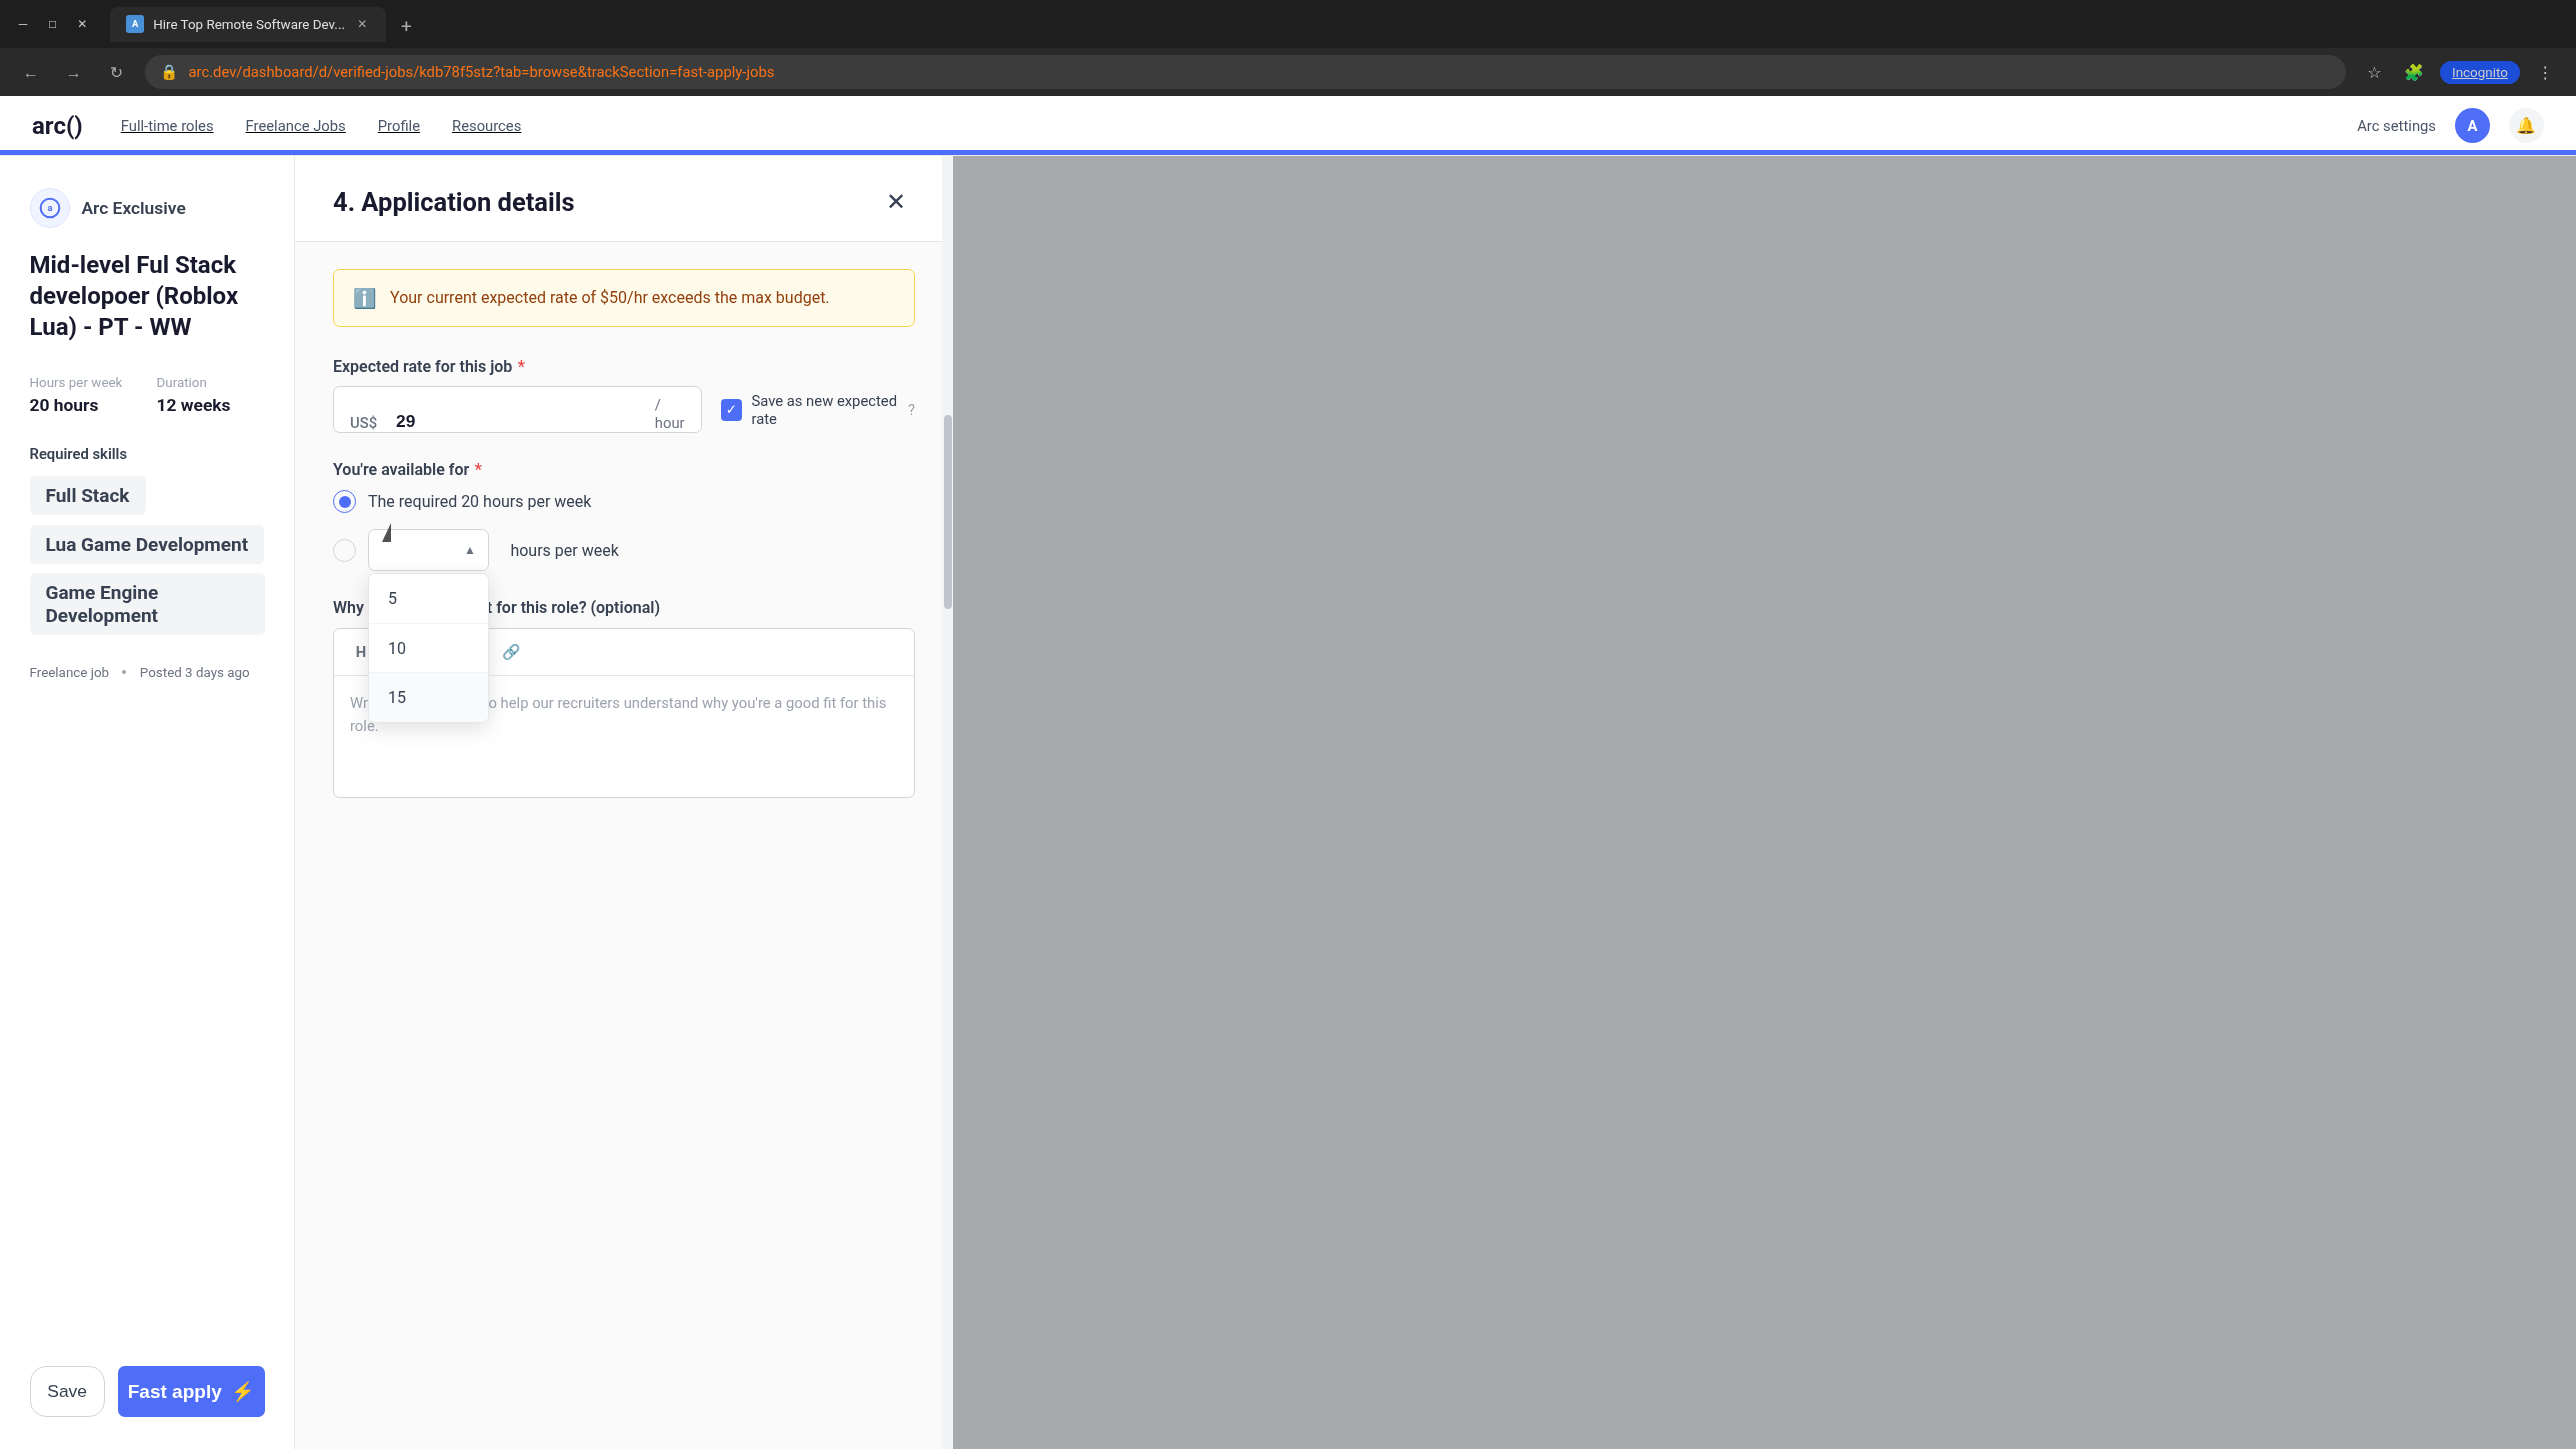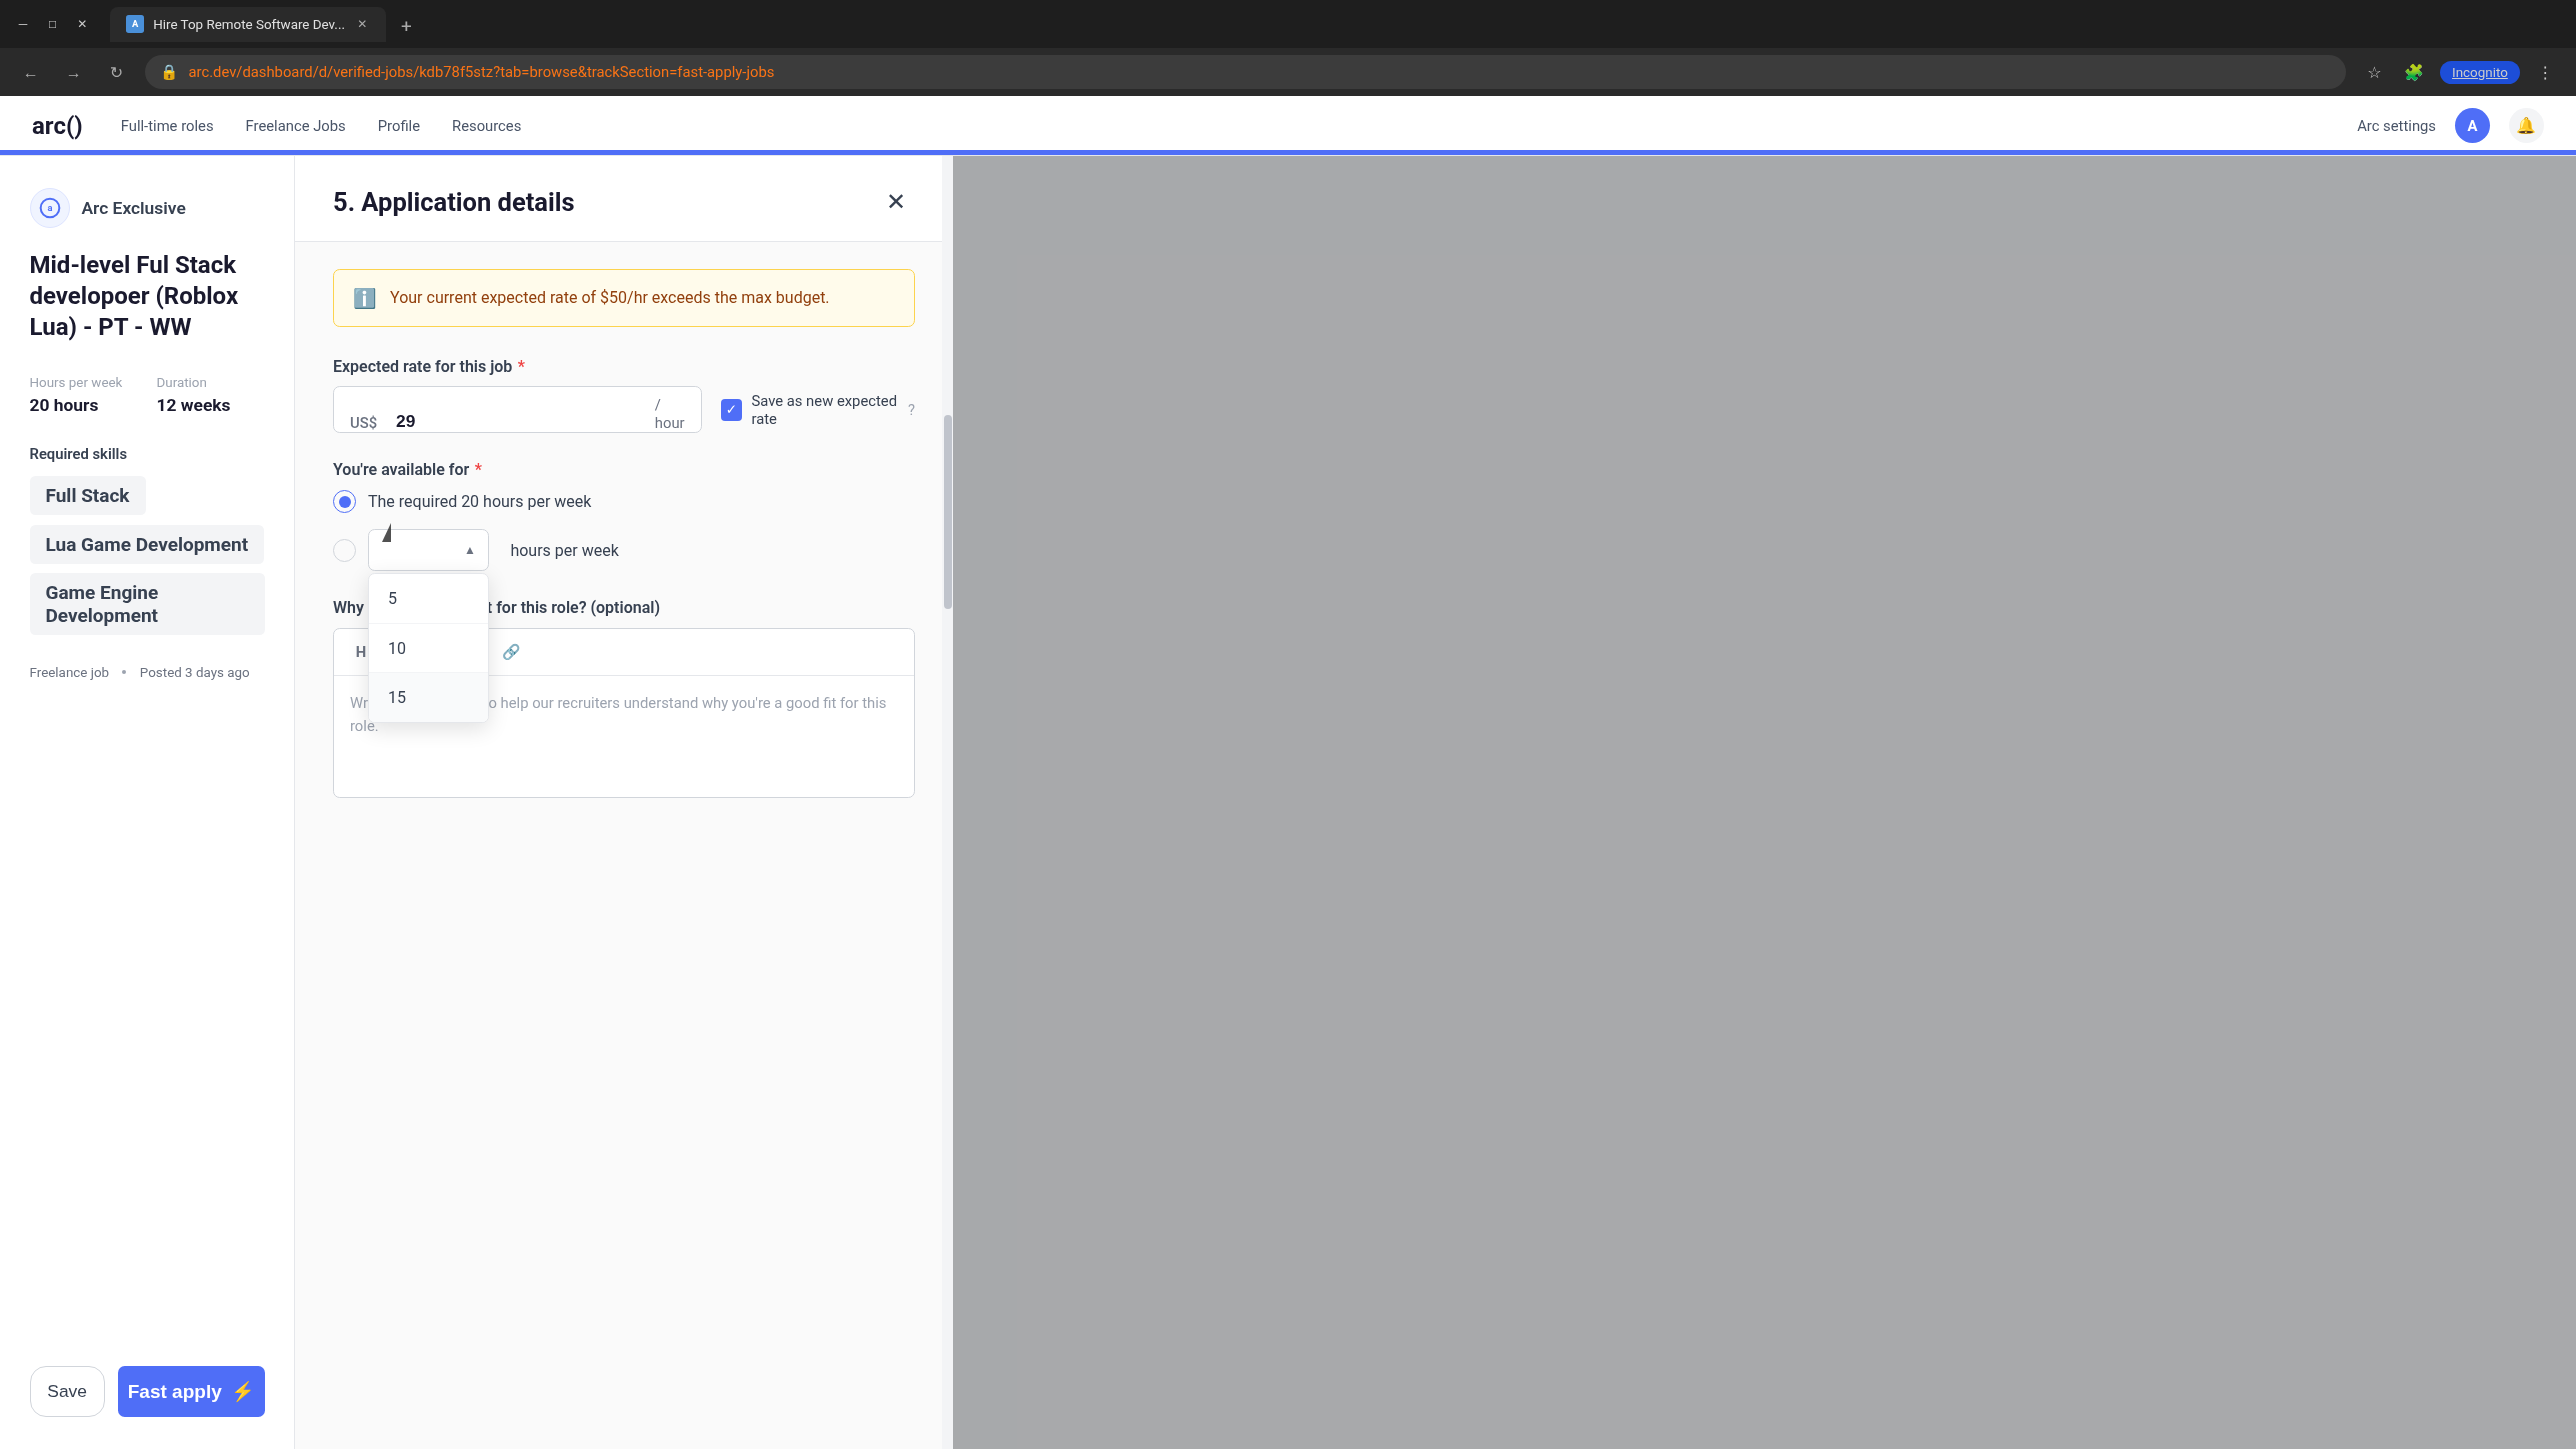--- a/index.html
+++ b/index.html
@@ -218,20 +218,21 @@
     .logo-text {
       font-size: 24px;
       font-weight: 700;
       color: #1a1a2e;
     }
 
     .nav-links {
       display: flex;
       gap: 32px;
       align-items: flex-start;
+      text-decoration: underline;
     }
 
     .nav-link {
       font-size: 14.8px;
       color: #4a5568;
       text-decoration: none;
       cursor: pointer;
       white-space: nowrap;
     }
 
@@ -866,21 +867,21 @@
                 <span>Fast apply</span>
                 <span class="lightning-icon">⚡</span>
               </button>
             </div>
 
           </div>
 
           <div class="right-panel">
 
             <div class="modal-header">
-              <h2 class="modal-title">5. Application details</h2>
+              <h2 class="modal-title">4. Application details</h2>
               <button class="close-btn">✕</button>
             </div>
 
             <div class="modal-body">
 
               <div class="alert-box">
                 <span class="alert-icon">ℹ️</span>
                 <span class="alert-text">Your current expected rate of $50/hr exceeds the max budget.</span>
               </div>
 

